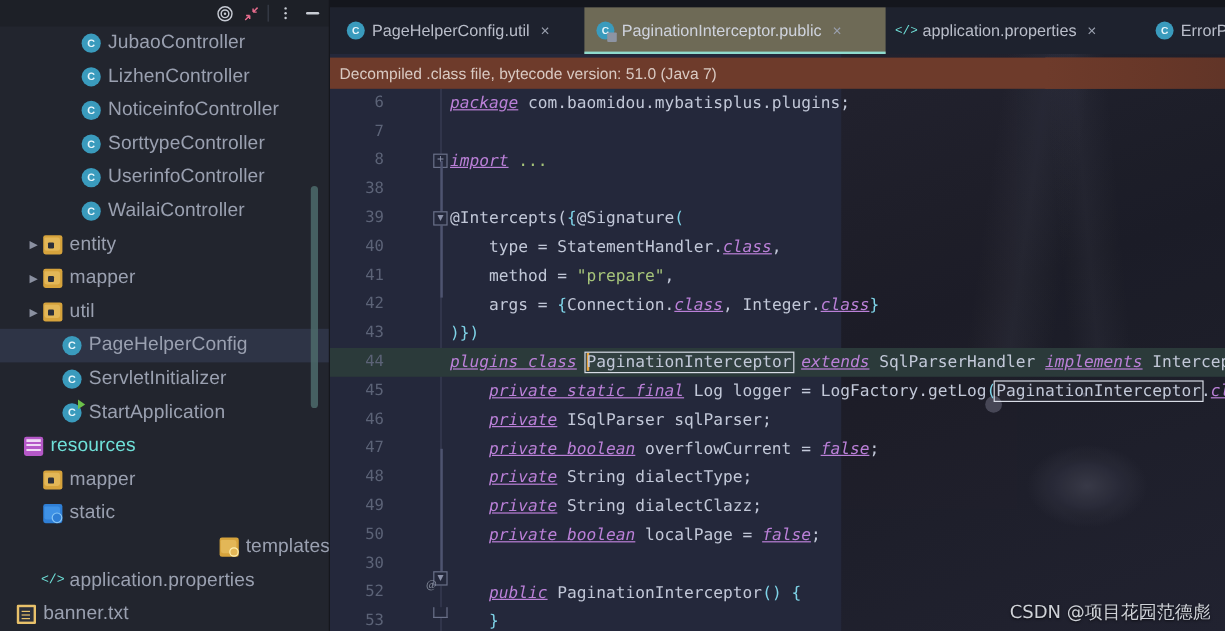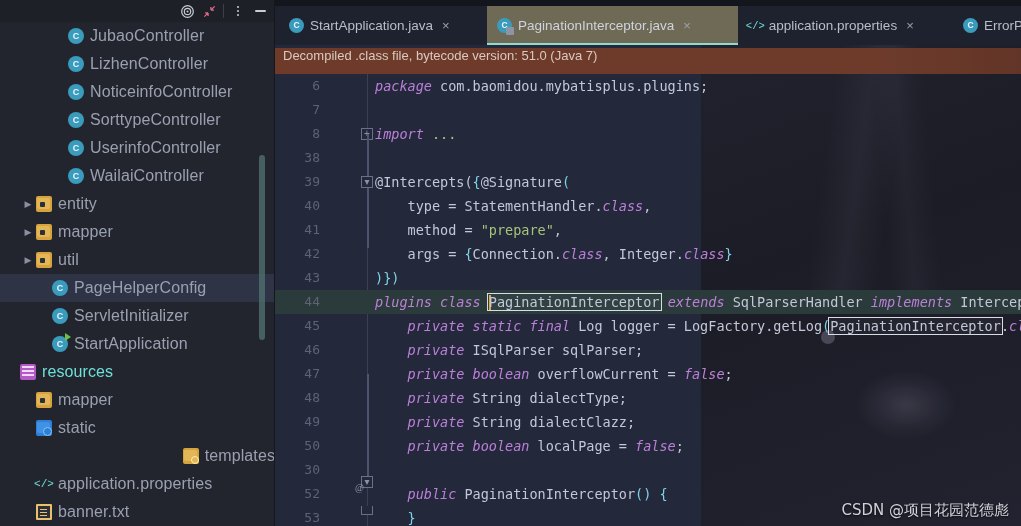--- a/index.html
+++ b/index.html
@@ -165,21 +165,21 @@
   .tico-class.compiled::after{
     content:"";position:absolute;right:-2px;bottom:-2px;width:8px;height:8px;
     background:#8d94a3;border-radius:1px;
   }
   .tico-props{display:flex;align-items:center;justify-content:center;
     color:#6fe0d8;font-size:10.5px;font-family:"Liberation Mono",monospace;}
 
   .notice{
     position:absolute;left:0;top:48px;width:746px;height:26px;
     background:#6e3b2b;z-index:3;
-    display:flex;align-items:flex-start;padding-left:8px;box-sizing:border-box;
+    display:flex;align-items:center;padding-left:8px;box-sizing:border-box;
     font-size:13px;color:#d9c9c2;
   }
   .notice-fade{
     position:absolute;right:0;top:0;width:150px;height:26px;
     background:linear-gradient(90deg, rgba(110,59,43,1) 0%, rgba(98,52,38,.55) 60%, rgba(60,35,30,.25) 100%);
   }
 
   .code{
     position:absolute;left:0;top:74px;width:746px;height:452px;
     z-index:2;
@@ -194,21 +194,21 @@
   .lno{
     position:absolute;left:0;width:45px;text-align:right;
     font-family:"DejaVu Sans Mono","Liberation Mono",monospace;
     font-size:13px;color:#5c6377;line-height:24px;
   }
   .ctext{
     position:absolute;left:100px;line-height:24px;
     font-family:"DejaVu Sans Mono","Liberation Mono",monospace;
     font-size:13.5px;color:#c2c8d8;
   }
-  .kw{color:#bb80d8;font-style:italic;}
+  .kw{color:#bb80d8;font-style:italic;text-decoration:underline;}
   .str{color:#a6c47a;}
   .pun{color:#7fd4e8;}
   .boxed{
     outline:1px solid #d8dce6;padding:0 1px;margin:0 -1px;
     background:rgba(255,255,255,0.03);
   }
   .caret{
     display:inline-block;width:2px;height:15px;background:#e8a33d;
     vertical-align:-3px;margin-right:-2px;
   }
@@ -373,47 +373,47 @@
         <div class="row" style="padding-left: 22px; justify-content: flex-end;">
           <span class="arrow empty">▶</span>
           <span class="ico ic-folder yellowdot"></span>
           <span class="lbl">templates</span>
         </div>
         <div class="row" style="padding-left: 22px;">
           <span class="arrow empty">▶</span>
           <span class="ico ic-props">&lt;/&gt;</span>
           <span class="lbl">application.properties</span>
         </div>
-        <div class="row" style="padding-left: 22px; text-align: right;">
+        <div class="row" style=" text-align: right;">
           <span class="arrow empty">▶</span>
           <span class="ico ic-txt"></span>
           <span class="lbl">banner.txt</span>
         </div>
       </div>
 
     <div class="side-scroll"></div>
     <div class="side-edge"></div>
   </div>
 
   <div class="editor">
     <div class="bg-eye"></div>
 
     <div class="tabsbar" id="tabsbar">
         <div class="tab" style="left: 4px; width: 208.1px;">
           <span class="tico tico-class">
             <span>C</span>
           </span>
-          <span>StartApplication.java</span>
+          <span>PageHelperConfig.util</span>
           <span class="close">×</span>
         </div>
         <div class="tab active" style="left: 212.1px; width: 250.7px;">
           <span class="tico tico-class compiled">
             <span>C</span>
           </span>
-          <span>PaginationInterceptor.java</span>
+          <span>PaginationInterceptor.public</span>
           <span class="close">×</span>
         </div>
         <div class="tab" style="left: 462.8px; width: 215.2px;">
           <span class="tico tico-props">&lt;/&gt;</span>
           <span>application.properties</span>
           <span class="close">×</span>
         </div>
         <div class="tab" style="left: 678px; width: 229.4px;">
           <span class="tico tico-class">
             <span>C</span>

